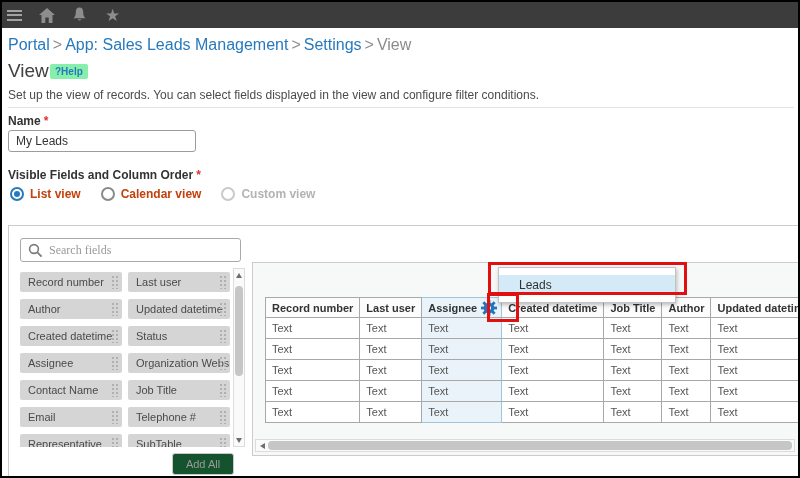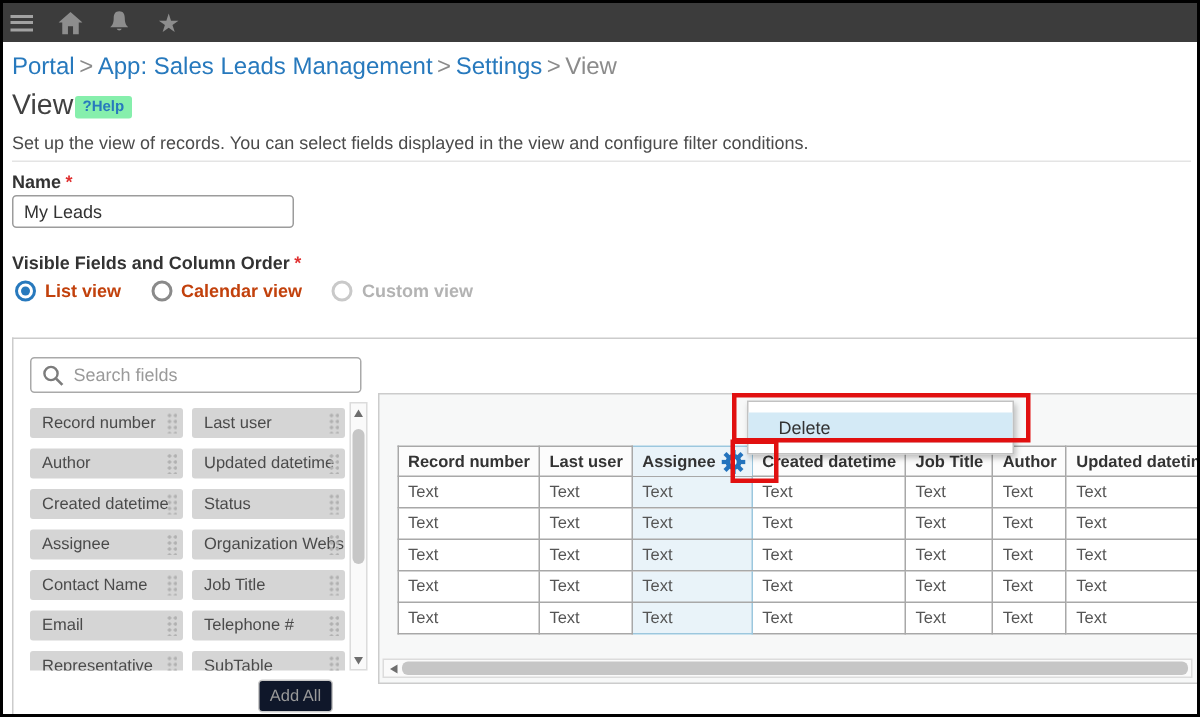--- a/index.html
+++ b/index.html
@@ -54,21 +54,21 @@
 
   
   .config-box { position:absolute; left:6px; top:223px; width:790px; height:251px;
                 border-top:1px solid #ccc; border-left:1px solid #ccc; background:#fff; }
 
   
   .search-box { position:absolute; left:18px; top:236px; width:221px; height:24px;
                 border:1px solid #a9a9a9; border-radius:3px; background:#fff; display:flex; align-items:center; }
   .search-box svg { margin-left:7px; }
   .search-input { border:none; outline:none; flex:1; height:20px; margin-left:6px; font-size:12px; color:#333;
-                  font-family:Liberation Sans, sans-serif; }
+                  font-family:Liberation Serif, serif; }
   .search-input::placeholder { color:#9a9a9a; }
 
   
   .chips-clip { position:absolute; left:18px; top:266px; width:212px; height:179px; overflow:hidden; }
   .chips-cols { display:flex; padding-top:4px; }
   .chip-col { width:102px; }
   .chip-col + .chip-col { margin-left:6px; }
   .chip { position:relative; width:102px; height:20px; margin-bottom:7px; background:#d5d5d5; border-radius:2px;
           font-size:11px; color:#4a4a4a; line-height:20px; padding:0 14px 0 8px; white-space:nowrap; overflow:hidden; cursor:grab; }
   .chip .grip { position:absolute; right:4px; top:3px; width:7px; height:14px;
@@ -78,21 +78,21 @@
   .vscroll { position:absolute; left:231px; top:266px; width:12px; height:179px;
              background:#fafafa; border:1px solid #dcdcdc; }
   .vs-btn { position:absolute; left:0; width:10px; height:12px; display:flex; align-items:center; justify-content:center; cursor:pointer; }
   .vs-up { top:0; } .vs-down { bottom:0; }
   .tri-up { width:0; height:0; border-left:3px solid transparent; border-right:3px solid transparent; border-bottom:5px solid #6e6e6e; }
   .tri-down { width:0; height:0; border-left:3px solid transparent; border-right:3px solid transparent; border-top:5px solid #6e6e6e; }
   .tri-left { width:0; height:0; border-top:3px solid transparent; border-bottom:3px solid transparent; border-right:5px solid #6e6e6e; }
   .vs-thumb { position:absolute; left:1px; top:17px; width:8px; height:90px; background:#c6c6c6; border-radius:4px; cursor:pointer; }
 
   
-  .add-all { position:absolute; left:170px; top:451px; width:50px; height:22px; background:#0f172a;
+  .add-all { position:absolute; left:170px; top:451px; width:62px; height:22px; background:#14532d;
              border:1px solid #c9c9c9; border-radius:3px; font-size:11px; color:#9a9a9a; text-align:center;
              line-height:20px; cursor:pointer; }
 
   
   .preview-panel { position:absolute; left:250px; top:260px; width:546px; height:194px;
                    background:#f7f8f8; border:1px solid #ccc; border-right:none; overflow:hidden; }
   .preview-table { position:absolute; left:12px; top:34px; border-collapse:collapse; background:#fff; table-layout:fixed; }
   .preview-table th, .preview-table td { border:1px solid #a8a8a8; font-size:11px; padding:0 6px; white-space:nowrap; overflow:hidden; }
   .preview-table th { height:20px; font-weight:bold; color:#333; background:#fcfcfc; text-align:left; }
   .preview-table td { height:21px; color:#555; background:#fff; }
@@ -290,19 +290,19 @@
     </table>
     <div class="hscroll">
       <div class="hs-btn">
           <div class="tri-left"></div>
         </div>
       <div class="hs-thumb"></div>
     </div>
   </div>
 
   <div class="col-menu">
-      <div class="menu-item hl">Delete</div>
+      <div class="menu-item hl">Leads</div>
     </div>
 
   <div class="anno anno-menu"></div>
   <div class="anno anno-gear"></div>
 
 </div>
 
 </body></html>

